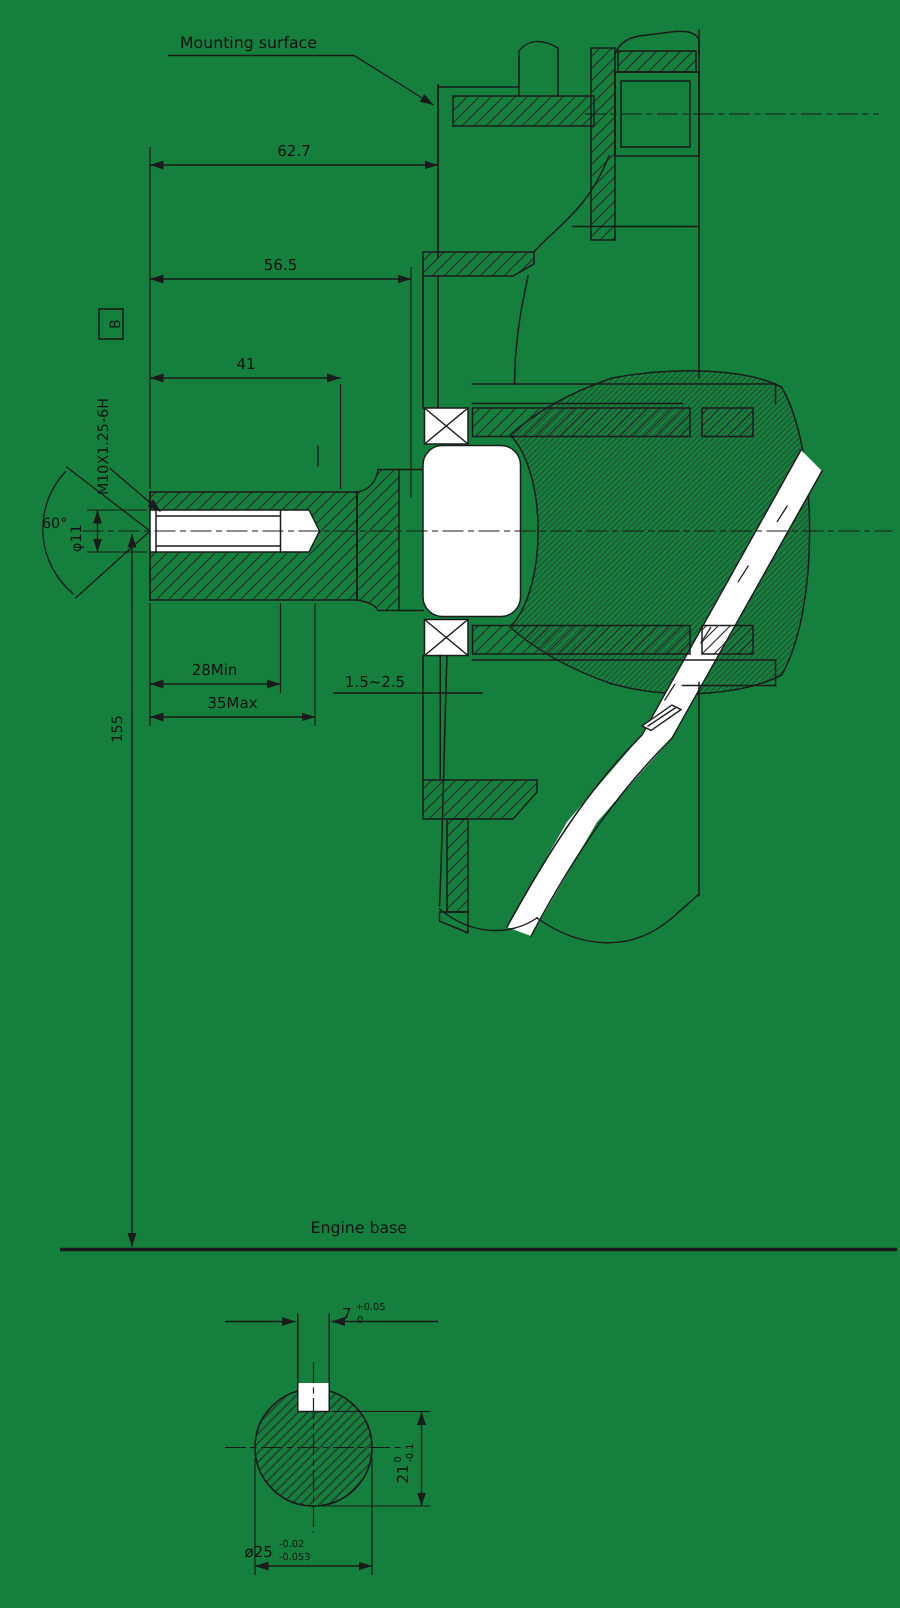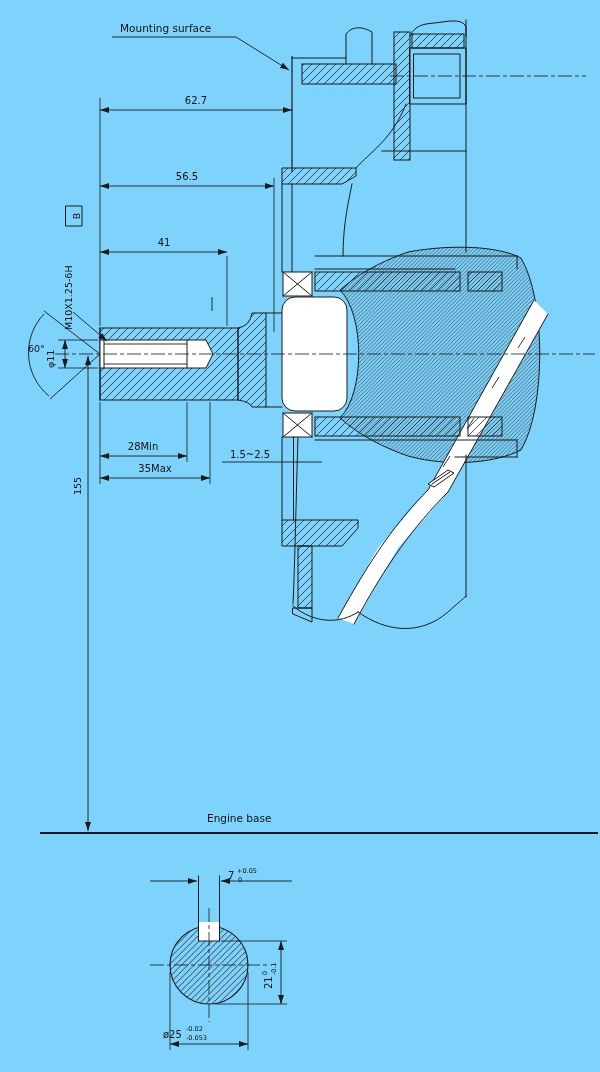--- a/index.html
+++ b/index.html
@@ -1,16 +1,16 @@
 <!DOCTYPE html>
 <html><head>
 <meta charset="utf-8">
 <style>
   html,body{margin:0;padding:0;background:#ffffff;}
-  #stage{position:relative;width:600px;height:1072px;background:#7dd3fc;overflow:hidden;}
+  #stage{position:relative;width:600px;height:1072px;background:#15803d;overflow:hidden;}
   svg{display:block;}
   .s  {stroke:#1b1b1b;stroke-width:1;fill:none;stroke-linecap:square;stroke-linejoin:round;}
   .sv {stroke:#1b1b1b;stroke-width:1.2;fill:none;}
   .sb {stroke:#1b1b1b;stroke-width:2.2;fill:none;}
   .hf {fill:url(#h);stroke:#1b1b1b;stroke-width:1;}
   .df {fill:url(#d);stroke:#1b1b1b;stroke-width:1;}
   .cf {fill:url(#c);stroke:#1b1b1b;stroke-width:1.1;}
   .wf {fill:#ffffff;stroke:#1b1b1b;stroke-width:1;}
   .wn {fill:#ffffff;stroke:none;}
   .cl {stroke:#1b1b1b;stroke-width:.8;stroke-dasharray:14 3 4 3;fill:none;}

